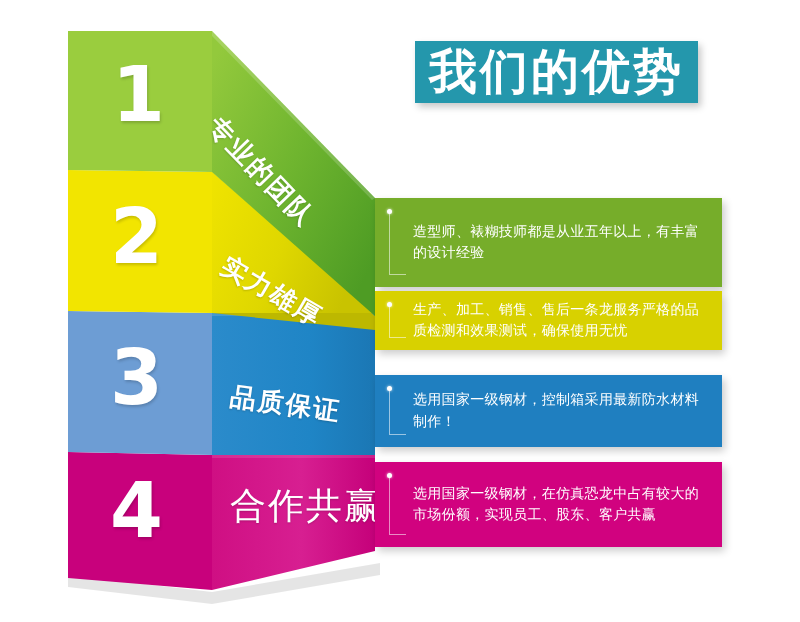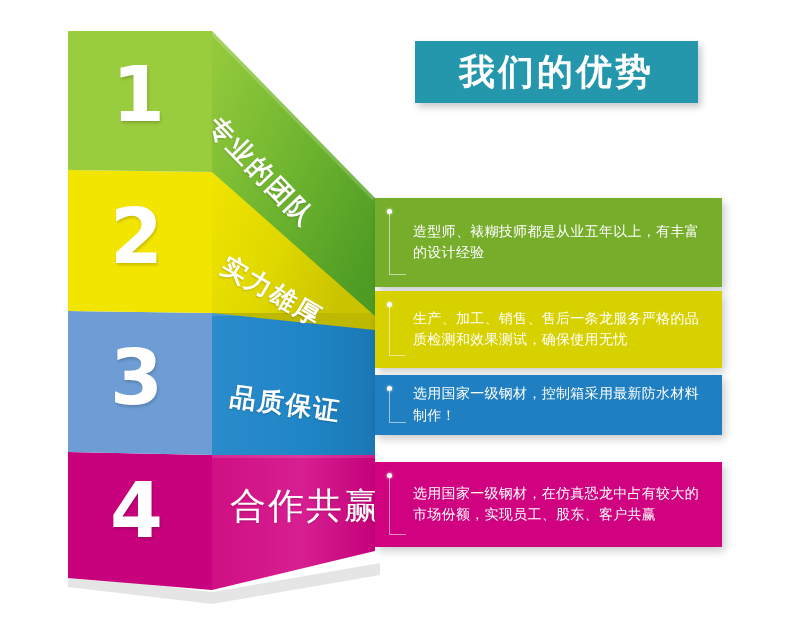--- a/index.html
+++ b/index.html
@@ -25,21 +25,21 @@
     top: 41px;
     width: 283px;
     height: 62px;
     display: flex;
     align-items: center;
     justify-content: center;
     box-shadow: 3px 4px 7px rgba(0,0,0,0.22);
   }
   #title-banner .title-text {
     color: #ffffff;
-    font-size: 36px;
+    font-size: 48px;
     font-weight: bold;
     letter-spacing: 3px;
     line-height: 1;
     white-space: nowrap;
   }
 
   
   #ribbon {
     position: absolute;
     left: 0;
@@ -135,22 +135,22 @@
     right: 22px;
     top: 50%;
     transform: translateY(-50%);
     color: #ffffff;
     font-size: 14px;
     line-height: 1.55;
     letter-spacing: 0.3px;
   }
 
   #desc-1 { left: 375px; top: 198px; width: 347px; height: 89px; }
-  #desc-2 { left: 375px; top: 291px; width: 347px; height: 77px; }
-  #desc-3 { left: 375px; top: 375px; width: 347px; height: 60px; }
+  #desc-2 { left: 375px; top: 291px; width: 347px; height: 59px; }
+  #desc-3 { left: 375px; top: 375px; width: 347px; height: 72px; }
   #desc-4 { left: 375px; top: 462px; width: 347px; height: 85px; }
 </style>
 </head>
 <body>
 
 <div id="stage">
 
   <div id="title-banner" style="background: rgb(36, 151, 172);">
     <span class="title-text">我们的优势</span>
   </div>

